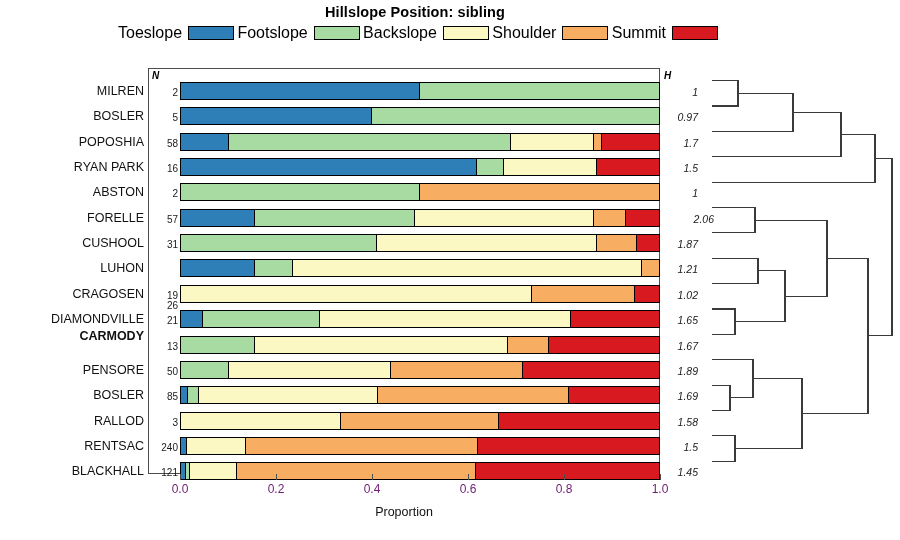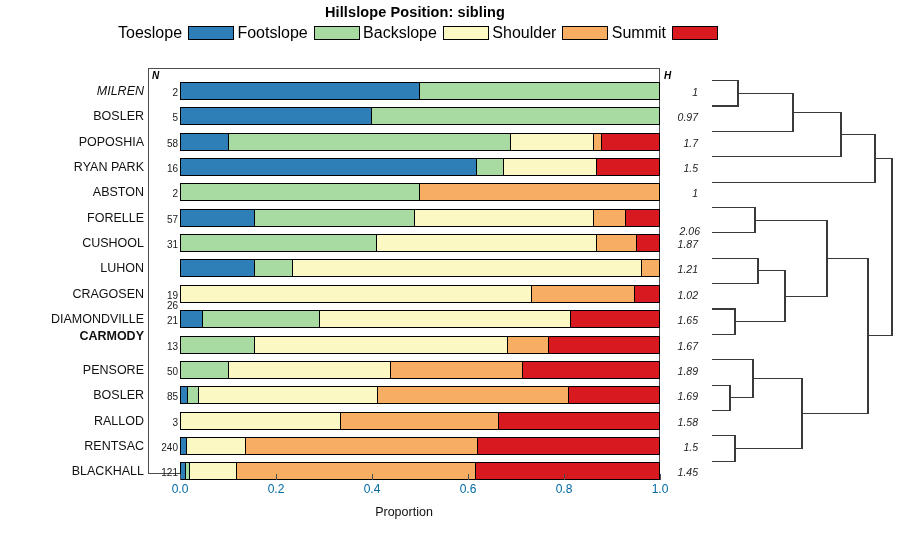--- a/index.html
+++ b/index.html
@@ -153,21 +153,21 @@
     height: 6px;
     background: #4d4d4d;
   }
   .tick-label {
     position: absolute;
     top: 8px;
     width: 40px;
     margin-left: -20px;
     text-align: center;
     font-size: 12px;
-    color: #0369a1;
+    color: #701a75;
   }
   #x-axis-title {
     position: absolute;
     left: 148px;
     top: 505px;
     width: 512px;
     text-align: center;
     font-size: 12.5px;
     color: #111;
   }
@@ -206,21 +206,21 @@
         <span class="legend-label">Shoulder</span>
         <span class="legend-swatch" style="background: rgb(247, 173, 98);"></span>
       </div>
       <div class="legend-item">
         <span class="legend-label">Summit</span>
         <span class="legend-swatch" style="background: rgb(216, 25, 32);"></span>
       </div>
     </div>
 
   <div id="taxa-col">
-      <div class="taxa-label" style="top: 16px; font-style: italic;">MILREN</div>
+      <div class="taxa-label" style="top: 16px;">MILREN</div>
       <div class="taxa-label" style="top: 41.35px;">BOSLER</div>
       <div class="taxa-label" style="top: 66.7px;">POPOSHIA</div>
       <div class="taxa-label" style="top: 92.05px;">RYAN PARK</div>
       <div class="taxa-label" style="top: 117.4px;">ABSTON</div>
       <div class="taxa-label" style="top: 142.75px;">FORELLE</div>
       <div class="taxa-label" style="top: 168.1px;">CUSHOOL</div>
       <div class="taxa-label" style="top: 193.45px;">LUHON</div>
       <div class="taxa-label" style="top: 218.8px;">CRAGOSEN</div>
       <div class="taxa-label" style="top: 244.15px;">DIAMONDVILLE</div>
       <div class="taxa-label highlight" style="top: 261px;">CARMODY</div>
@@ -348,21 +348,21 @@
       <div class="n-label" style="top: 348.55px; left: 0px;">3</div>
       <div class="n-label" style="top: 373.9px; left: 0px;">240</div>
       <div class="n-label" style="top: 399.25px; left: 0px;">121</div>
     </div>
   <div id="h-col" style="position:absolute; left:662px; top:68px; width:40px; height:406px;">
       <div class="h-label" style="top: 18px; left: 0px;">1</div>
       <div class="h-label" style="top: 43.35px; left: 0px;">0.97</div>
       <div class="h-label" style="top: 68.7px; left: 0px;">1.7</div>
       <div class="h-label" style="top: 94.05px; left: 0px;">1.5</div>
       <div class="h-label" style="top: 119.4px; left: 0px;">1</div>
-      <div class="h-label" style="top: 144.75px; left: 2px; margin-top: 12px;">2.06</div>
+      <div class="h-label" style="top: 144.75px; left: 16px;">2.06</div>
       <div class="h-label" style="top: 170.1px; left: 0px;">1.87</div>
       <div class="h-label" style="top: 195.45px; left: 0px;">1.21</div>
       <div class="h-label" style="top: 220.8px; left: 0px;">1.02</div>
       <div class="h-label" style="top: 246.15px; left: 0px;">1.65</div>
       <div class="h-label" style="top: 271.5px; left: 0px;">1.67</div>
       <div class="h-label" style="top: 296.85px; left: 0px;">1.89</div>
       <div class="h-label" style="top: 322.2px; left: 0px;">1.69</div>
       <div class="h-label" style="top: 347.55px; left: 0px;">1.58</div>
       <div class="h-label" style="top: 372.9px; left: 0px;">1.5</div>
       <div class="h-label" style="top: 398.25px; left: 0px;">1.45</div>

